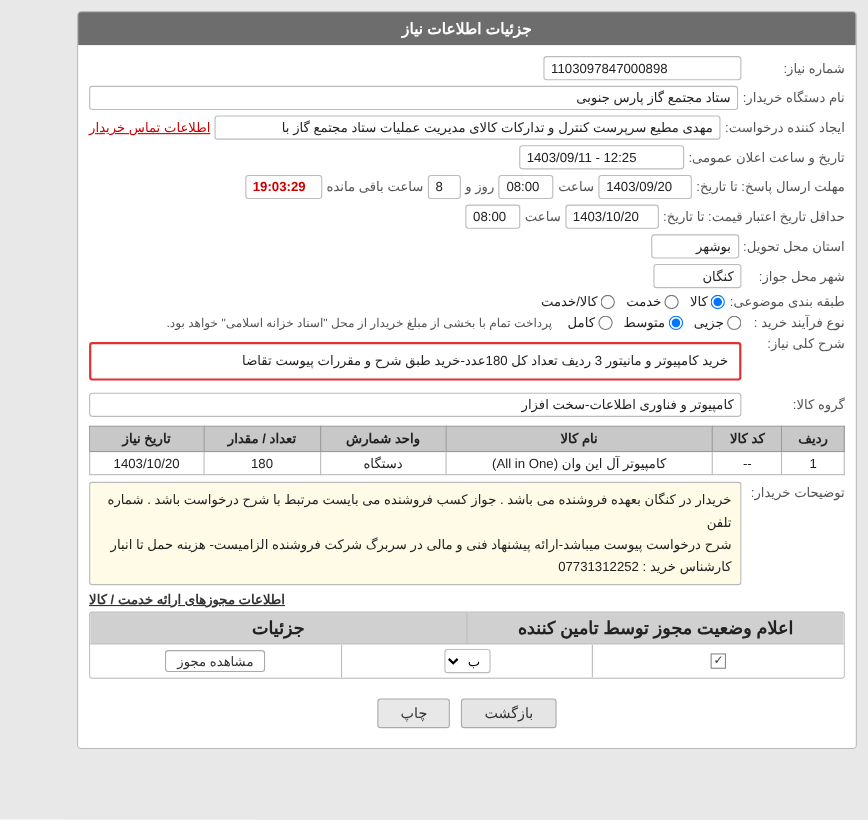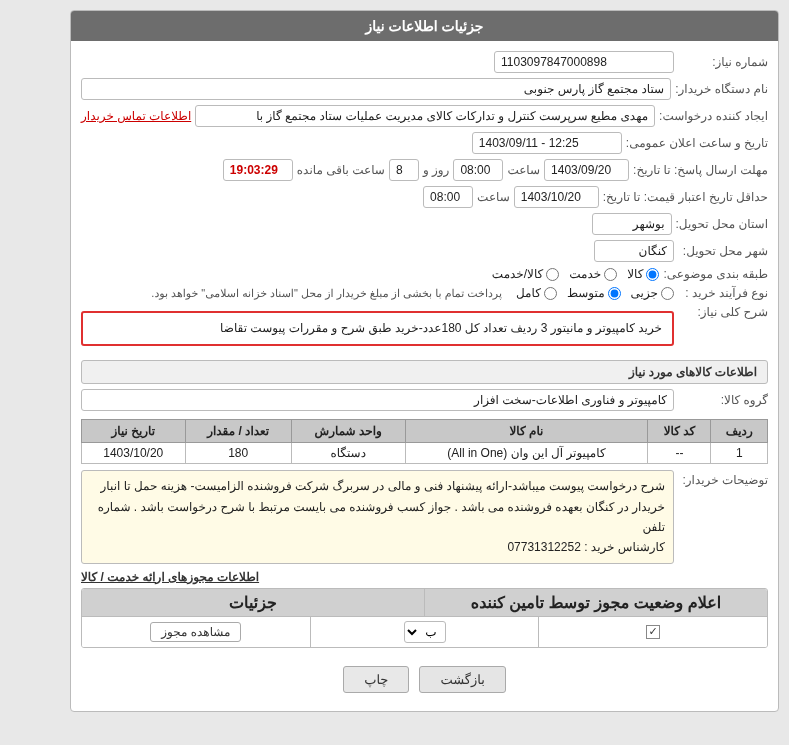--- a/index.html
+++ b/index.html
@@ -293,21 +293,21 @@
         <span class="inline-label">ساعت</span>
         <span class="form-value ltr" style="min-width:50px;">08:00</span>
       </div>
 
       <div class="form-row">
         <span class="form-label">استان محل تحویل:</span>
         <span class="form-value" style="min-width:80px;">بوشهر</span>
       </div>
 
       <div class="form-row">
-        <span class="form-label">شهر محل تحویل:</span>
+        <span class="form-label">شهر محل جواز:</span>
         <span class="form-value" style="min-width:80px;">کنگان</span>
       </div>
 
       <div class="form-row">
         <span class="form-label">طبقه بندی موضوعی:</span>
         <div class="radio-group">
           <div class="radio-item">
             <input type="radio" name="category" checked="" style="">
             <span>کالا</span>
           </div>
@@ -341,21 +341,20 @@
         <span style="margin-right:10px; font-size:11px; color:#555;">پرداخت تمام با بخشی از مبلغ خریدار از محل "اسناد خزانه اسلامی" خواهد بود.</span>
       </div>
 
       <div class="form-row" style="align-items:flex-start;">
         <span class="form-label">شرح کلی نیاز:</span>
         <div class="need-desc-box" style="flex:1;">
           <span>خرید کامپیوتر و مانیتور 3 ردیف تعداد کل 180عدد-خرید طبق شرح و مقررات پیوست تقاضا</span>
         </div>
       </div>
 
-      <div class="section-title">اطلاعات کالاهای مورد نیاز</div>
 
       <div class="form-row">
         <span class="form-label">گروه کالا:</span>
         <span class="form-value wide">کامپیوتر و فناوری اطلاعات-سخت افزار</span>
       </div>
 
       <div class="table-section">
         <table>
           <thead>
             <tr>
@@ -376,22 +375,22 @@
               <td>180</td>
               <td>1403/10/20</td>
             </tr>
           </tbody>
         </table>
       </div>
 
       <div class="form-row" style="align-items:flex-start; margin-top:6px;">
         <span class="form-label" style="min-width:90px; padding-top:3px;">توضیحات خریدار:</span>
         <div class="supplier-notes" style="flex:1;">
+          <div>خریدار در کنگان بعهده فروشنده می باشد . جواز کسب فروشنده می بایست مرتبط با شرح درخواست باشد . شماره تلفن</div>
           <div>شرح درخواست پیوست میباشد-ارائه پیشنهاد فنی و مالی در سربرگ شرکت فروشنده الزامیست- هزینه حمل تا انبار</div>
-          <div>خریدار در کنگان بعهده فروشنده می باشد . جواز کسب فروشنده می بایست مرتبط با شرح درخواست باشد . شماره تلفن</div>
           <div>کارشناس خرید : 07731312252</div>
         </div>
       </div>
 
       <div class="sub-section-title">اطلاعات مجوزهای ارائه خدمت / کالا</div>
 
       <div class="mandatory-section">
         <div class="mandatory-header">
           <div class="mandatory-header-cell">اعلام وضعیت مجوز توسط تامین کننده</div>
           <div class="mandatory-header-cell">جزئیات</div>

